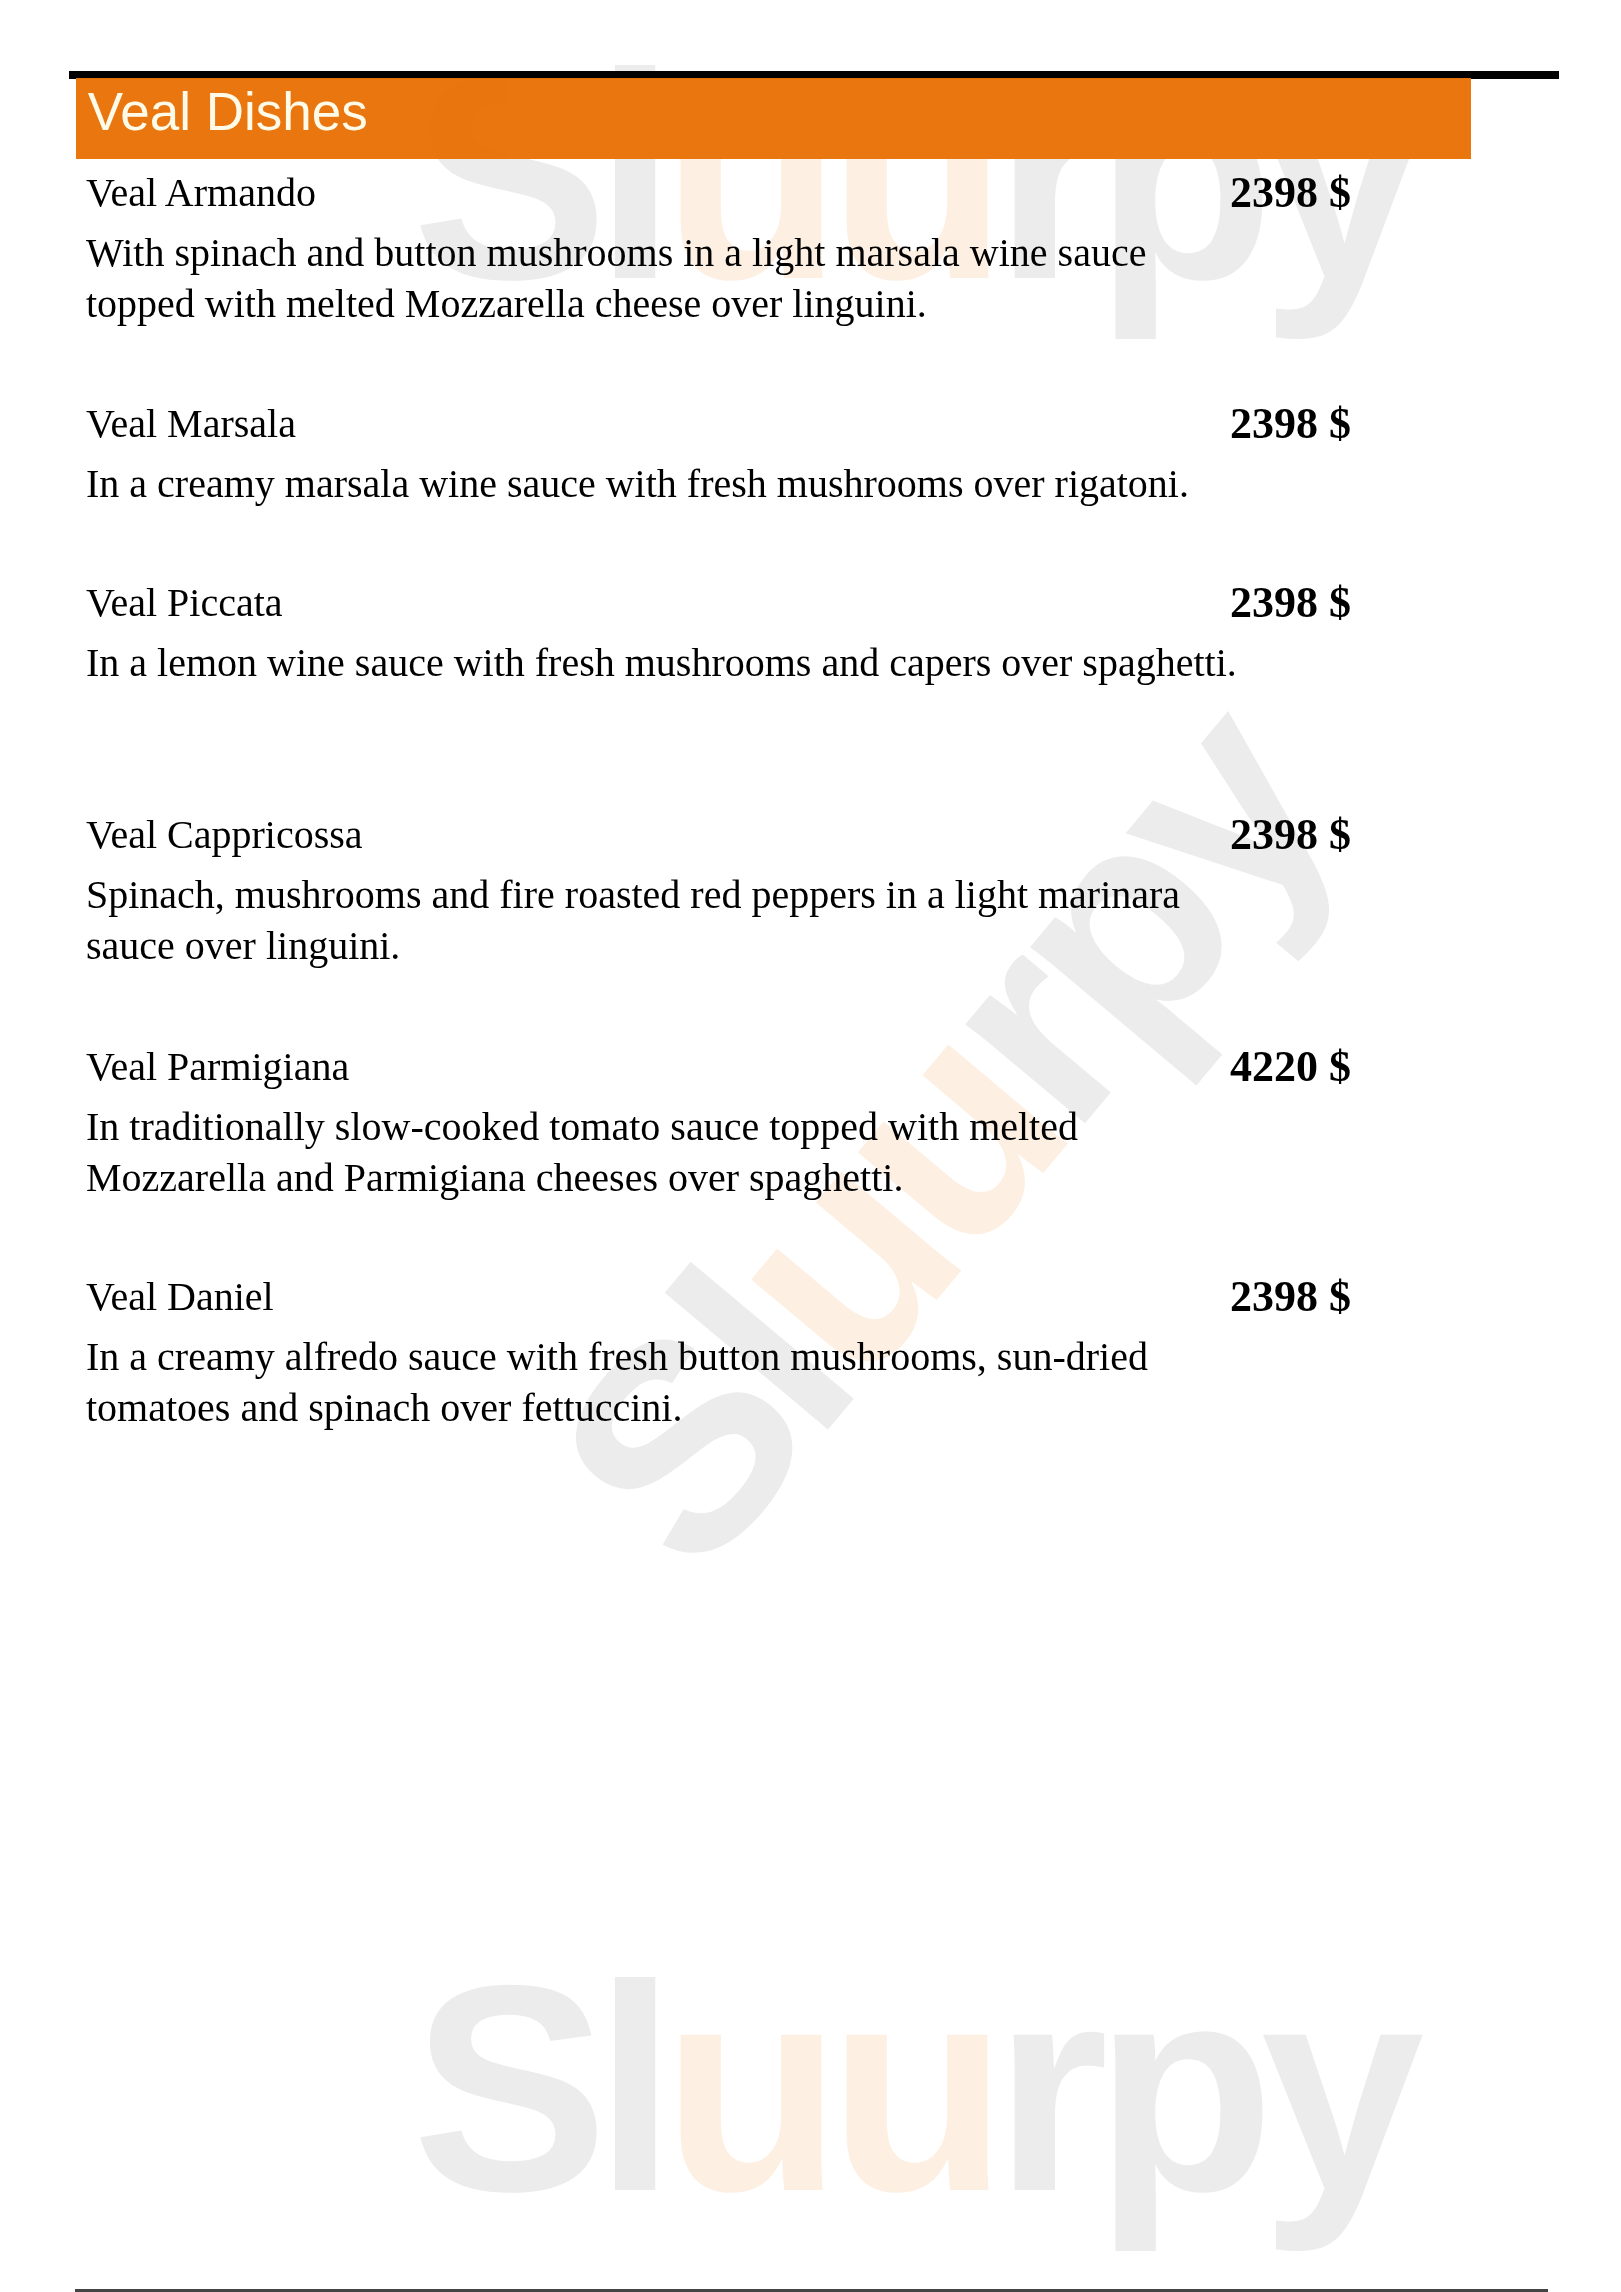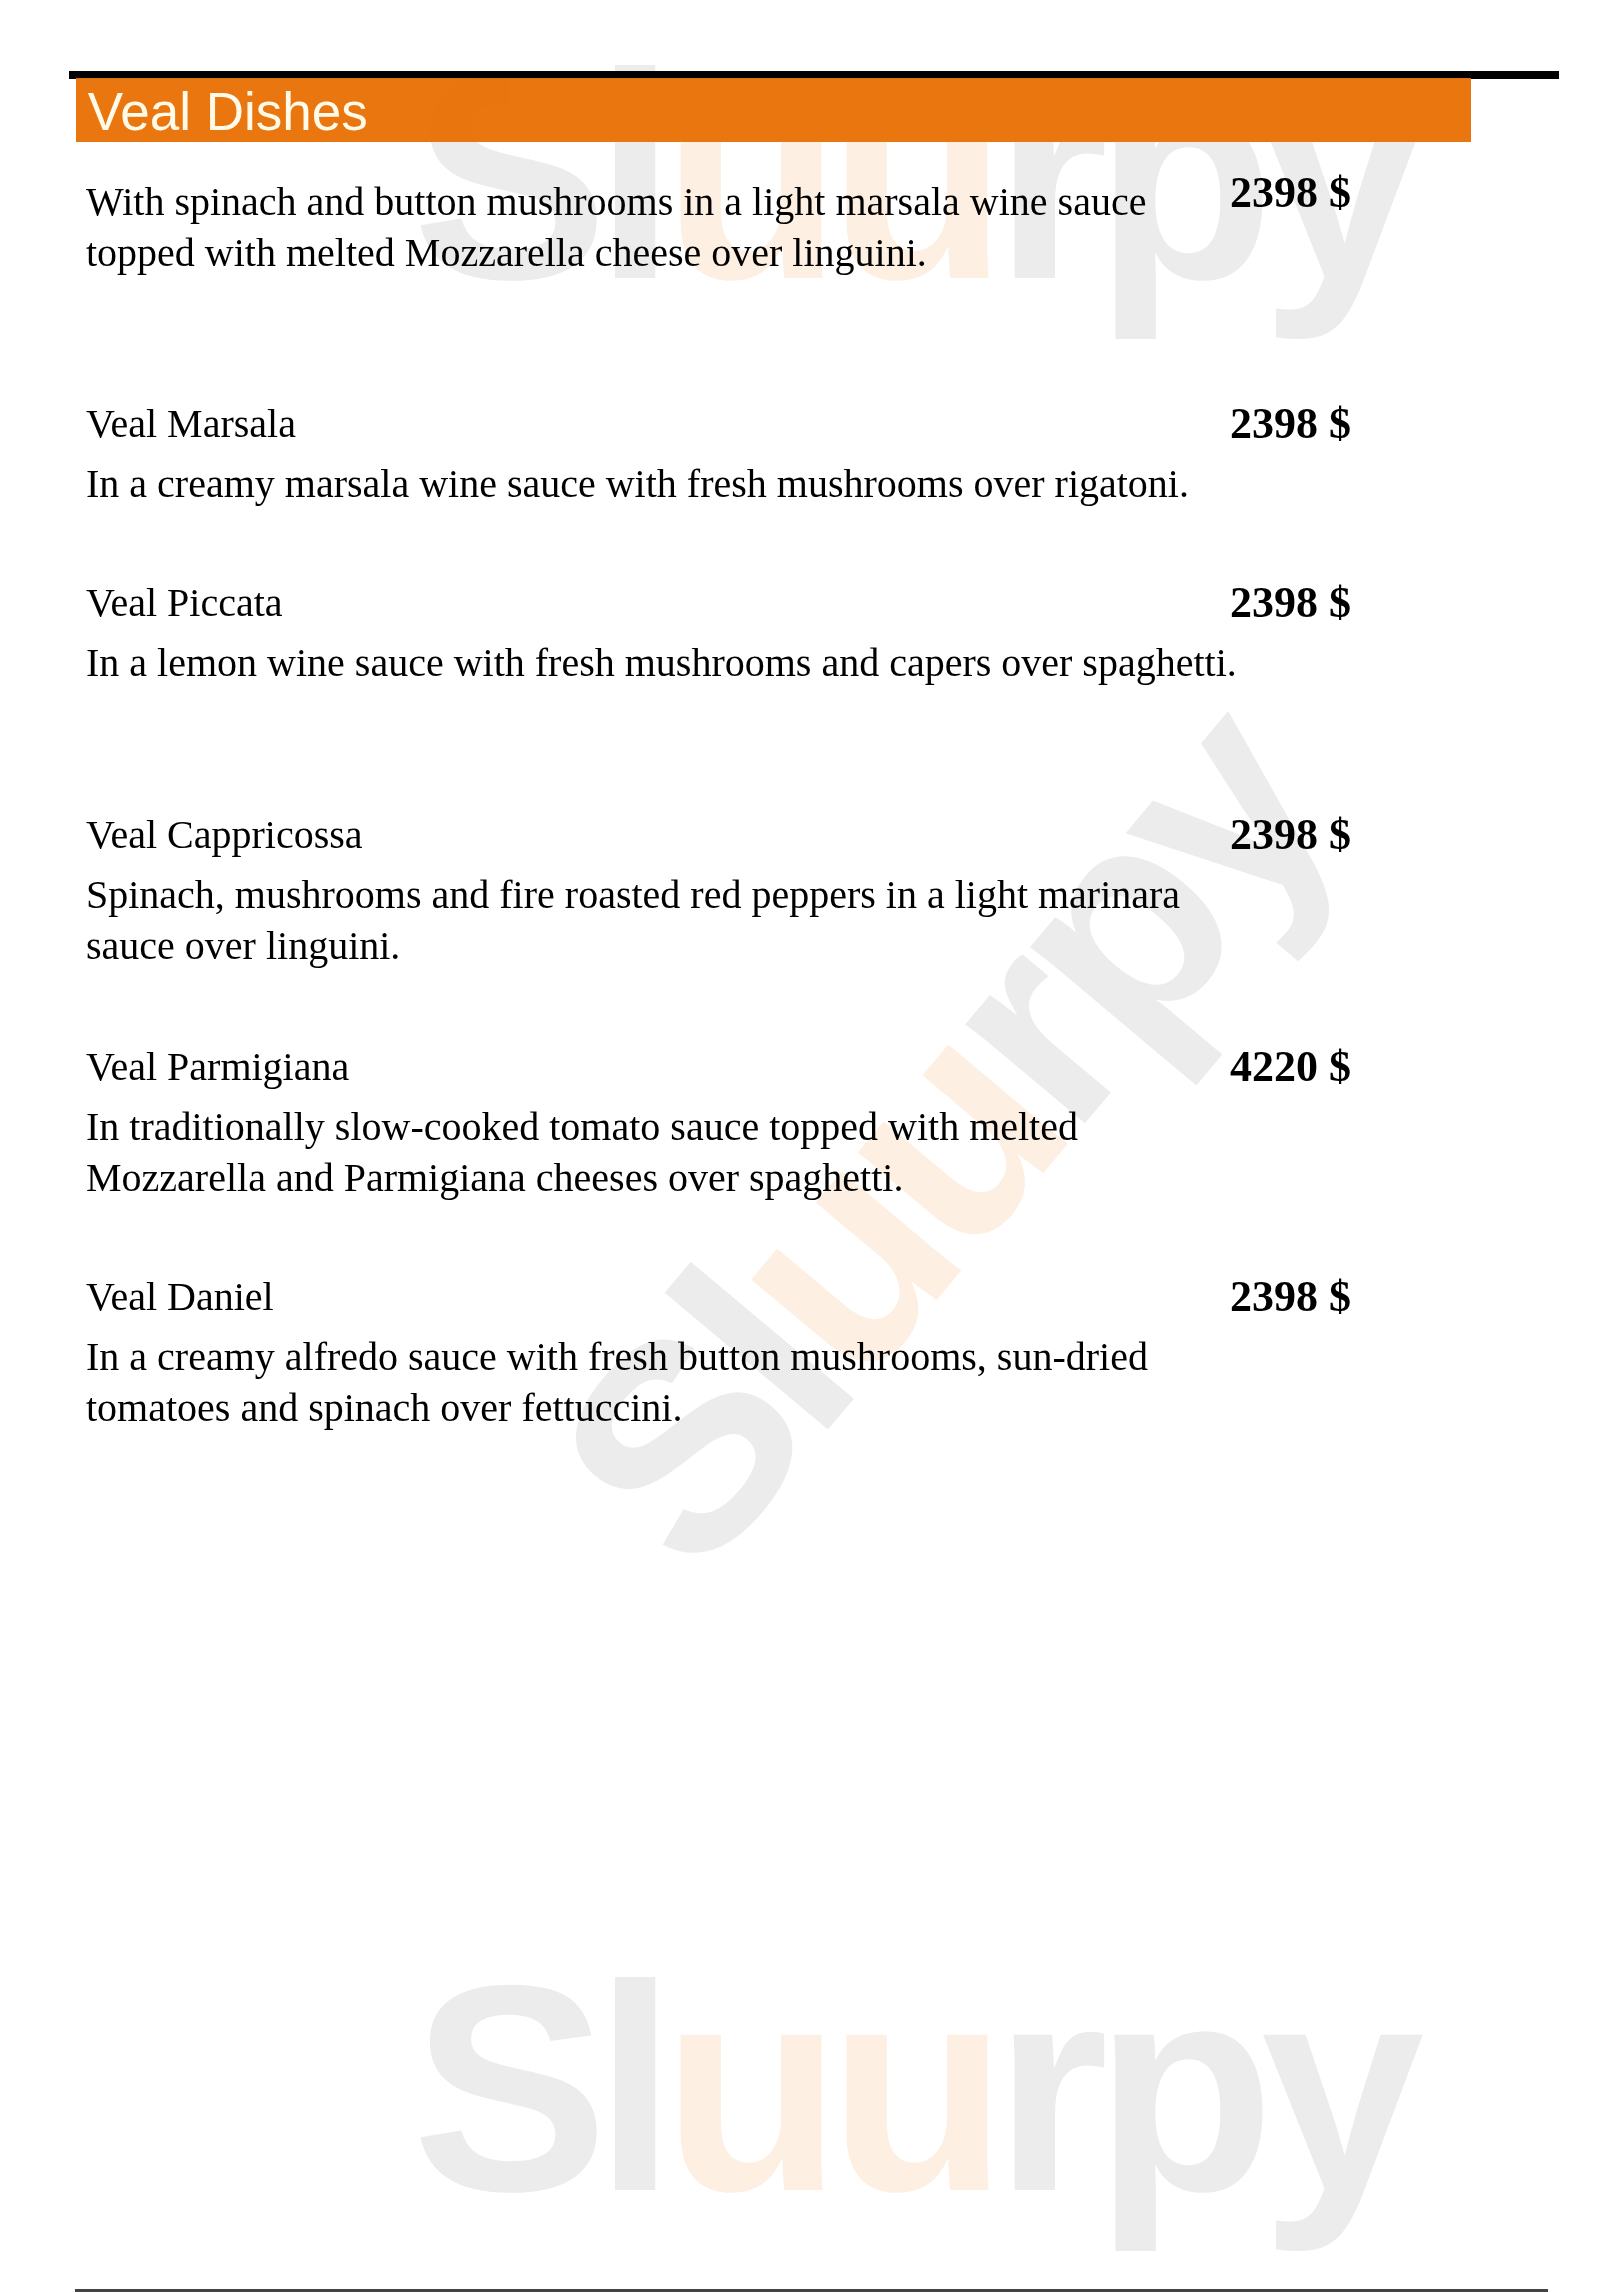--- a/index.html
+++ b/index.html
@@ -4,41 +4,42 @@
 <style>
   html, body { margin:0; padding:0; }
   body { width:1621px; height:2293px; background:#ffffff; position:relative; overflow:hidden; font-family:"Liberation Serif", serif; color:#000; }
   .wm { position:absolute; font-family:"Liberation Sans", sans-serif; font-weight:bold; font-size:294px; line-height:1; letter-spacing:-13.7px; white-space:nowrap; pointer-events:none; z-index:0; }
   .wm .g { color:#ececec; }
   .wm .o { color:#fdf0e3; }
   .wm-top { left:412px; top:29px; }
   .wm-mid { left:441px; top:990px; transform:rotate(-50deg); transform-origin:center center; }
   .wm-bot { left:412px; top:1941px; }
   .topbar { position:absolute; left:69px; top:71px; width:1490px; height:7.8px; background:#000; z-index:2; }
-  .header { position:absolute; left:76px; top:78px; width:1395px; height:64px; background:#e97208; opacity:0.97; z-index:2; }
+  .header { position:absolute; left:76px; top:78px; width:1395px; height:81px; background:#e97208; opacity:0.97; z-index:2; }
   .header-title { position:absolute; left:11.8px; top:3.9px; font-family:"Liberation Sans", sans-serif; font-size:53px; line-height:59px; color:#fffbe8; }
   .item { position:absolute; left:86px; width:1470px; z-index:3; }
   .item-name { font-size:40px; line-height:51px; display:block; }
   .item-desc { font-size:40px; line-height:51px; display:block; width:1176px;margin-top:9px; }
   .item-price { position:absolute; left:1144px; top:0; font-size:44px; line-height:51px;font-weight:bold; }
   .bottomline { position:absolute; left:75px; top:2289px; width:1473px; height:2.9px; background:#444; z-index:2; }
 </style>
 </head>
 <body>
 
 <div class="wm wm-top"><span class="g">Sl</span><span class="o">uu</span><span class="g">rpy</span></div>
 <div class="wm wm-mid"><span class="g">Sl</span><span class="o">uu</span><span class="g">rpy</span></div>
 <div class="wm wm-bot"><span class="g">Sl</span><span class="o">uu</span><span class="g">rpy</span></div>
 
 <div class="topbar"></div>
 <div class="header">
   <span class="header-title">Veal Dishes</span>
 </div>
 
 <div class="item" style="top:167px;">
+  <span class="item-name">Veal Armando</span>
   <span class="item-desc">With spinach and button mushrooms in a light marsala wine sauce topped with melted Mozzarella cheese over linguini.</span>
   <span class="item-price">2398 $</span>
 </div>
 
 <div class="item" style="top:398px;">
   <span class="item-name">Veal Marsala</span>
   <span class="item-desc">In a creamy marsala wine sauce with fresh mushrooms over rigatoni.</span>
   <span class="item-price">2398 $</span>
 </div>
 

